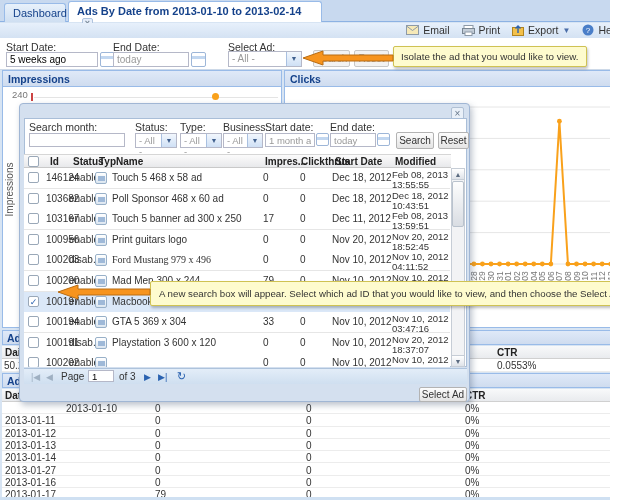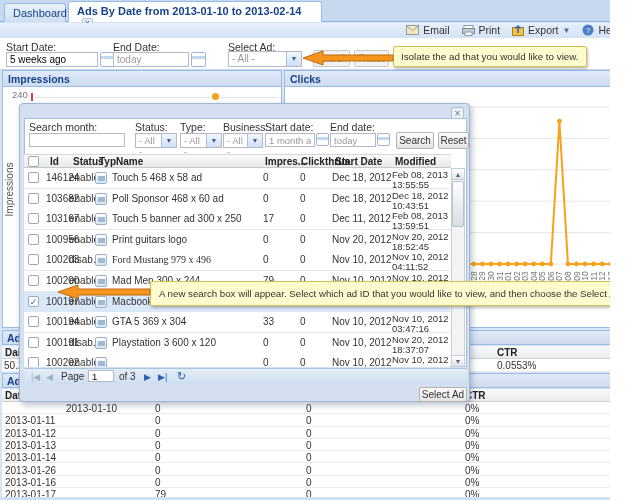--- a/index.html
+++ b/index.html
@@ -280,21 +280,21 @@
         <span class="cell" style="left: 304px; top: 1px;">0</span>
         <span class="cell" style="left: 463px; top: 1px;">0%</span>
       </div>
       <div class="rowline" style="left: 0px; top: 49.2px; width: 610px; height: 12.3px; text-decoration: underline;">
         <span class="cell" style="left: 3px; top: 1px;">2013-01-14</span>
         <span class="cell" style="left: 153px; top: 1px;">0</span>
         <span class="cell" style="left: 304px; top: 1px;">0</span>
         <span class="cell" style="left: 463px; top: 1px;">0%</span>
       </div>
       <div class="rowline" style="left: 0px; top: 61.5px; width: 610px; height: 12.3px;">
-        <span class="cell" style="left: 3px; top: 1px;">2013-01-26</span>
+        <span class="cell" style="left: 3px; top: 1px;">2013-01-27</span>
         <span class="cell" style="left: 153px; top: 1px;">0</span>
         <span class="cell" style="left: 304px; top: 1px;">0</span>
         <span class="cell" style="left: 463px; top: 1px;">0%</span>
       </div>
       <div class="rowline" style="left: 0px; top: 73.8px; width: 610px; height: 12.3px;">
         <span class="cell" style="left: 3px; top: 1px;">2013-01-16</span>
         <span class="cell" style="left: 153px; top: 1px;">0</span>
         <span class="cell" style="left: 304px; top: 1px;">0</span>
         <span class="cell" style="left: 463px; top: 1px;">0%</span>
       </div>

